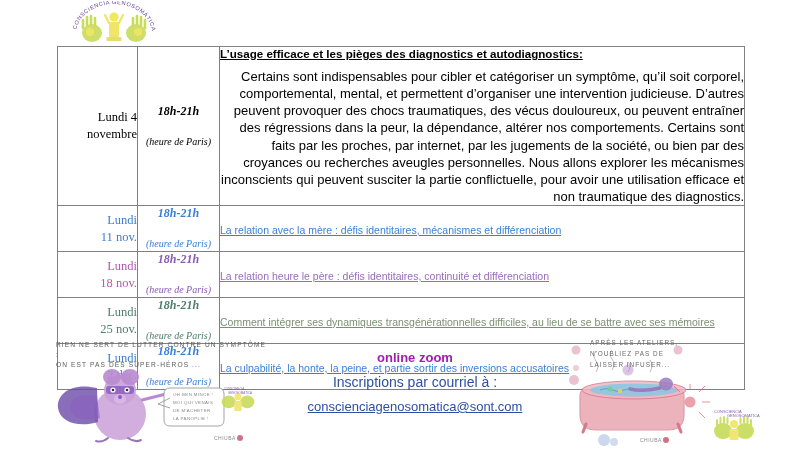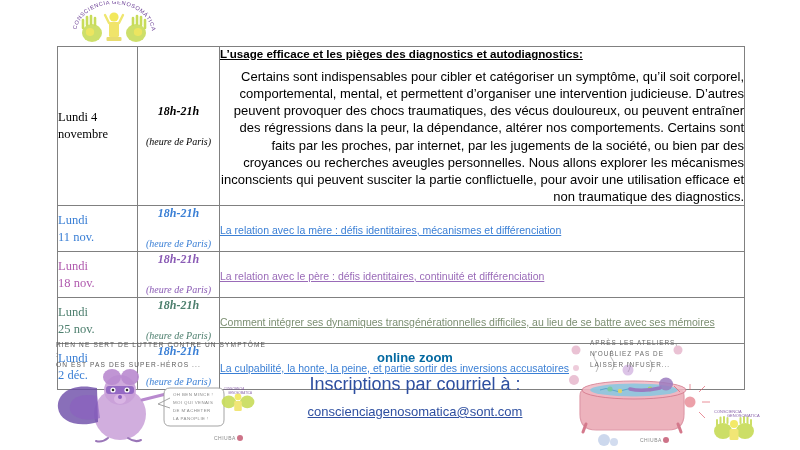--- a/index.html
+++ b/index.html
@@ -50,21 +50,21 @@
   .tbl td {
     border: 1px solid #808080;
     vertical-align: middle;
     padding: 0;
   }
   .col-date { width: 80px; }
   .col-time { width: 82px; }
   .col-desc { width: 525px; }
 
   .date-cell {
-    text-align: left;
+    text-align: right;
     font-family: "Liberation Serif", serif;
     font-size: 12.5px;
     line-height: 1.35;
     padding: 5px 2px;
   }
   .time-cell {
     text-align: center;
     padding: 5px 2px;
   }
   .time-main {
@@ -126,28 +126,28 @@
     width: 238px; height: 120px;
   }
   .center-block {
     position: absolute;
     left: 290px; top: 18px;
     width: 250px;
     text-align: center;
   }
   .zoom-line {
     font-size: 13px;
-    color: #0369a1;
+    color: #a21caf;
     font-weight: bold;
     margin-bottom: 9px;
     font-family: "Liberation Sans", sans-serif;
   }
   .zoom-line .small { font-weight: bold; }
   .inscr-line {
-    font-size: 18px;
+    font-size: 14px;
     color: #2E4FA0;
     margin-bottom: 7px;
     font-family: "Liberation Sans", sans-serif;
   }
   .email-line {
     font-size: 13px;
     color: #2E4FA0;
     text-decoration: underline;
     font-family: "Liberation Sans", sans-serif;
   }
@@ -253,21 +253,21 @@
 
       <tr>
         <td class="date-cell" style="color:#B05AAE">
           <span style="white-space:pre-line">Lundi
 18 nov.</span></td>
         <td class="time-cell" style="color:#8A5BB5">
           <div class="time-main">18h-21h</div>
           <div class="time-sub">(heure de Paris)</div>
         </td>
         <td class="desc-cell mid">
-          <a class="desc-link" href="#" style="color:#9A6BB8">La relation avec le père : défis identitaires, continuité et différenciation</a>
+          <a class="desc-link" href="#" style="color:#9A6BB8">La relation heure le père : défis identitaires, continuité et différenciation</a>
         </td>
       </tr>
 
       <tr>
         <td class="date-cell" style="color:#4D7F6E">
           <span style="white-space:pre-line">Lundi
 25 nov.</span></td>
         <td class="time-cell" style="color:#4D7F6E">
           <div class="time-main">18h-21h</div>
           <div class="time-sub">(heure de Paris)</div>

